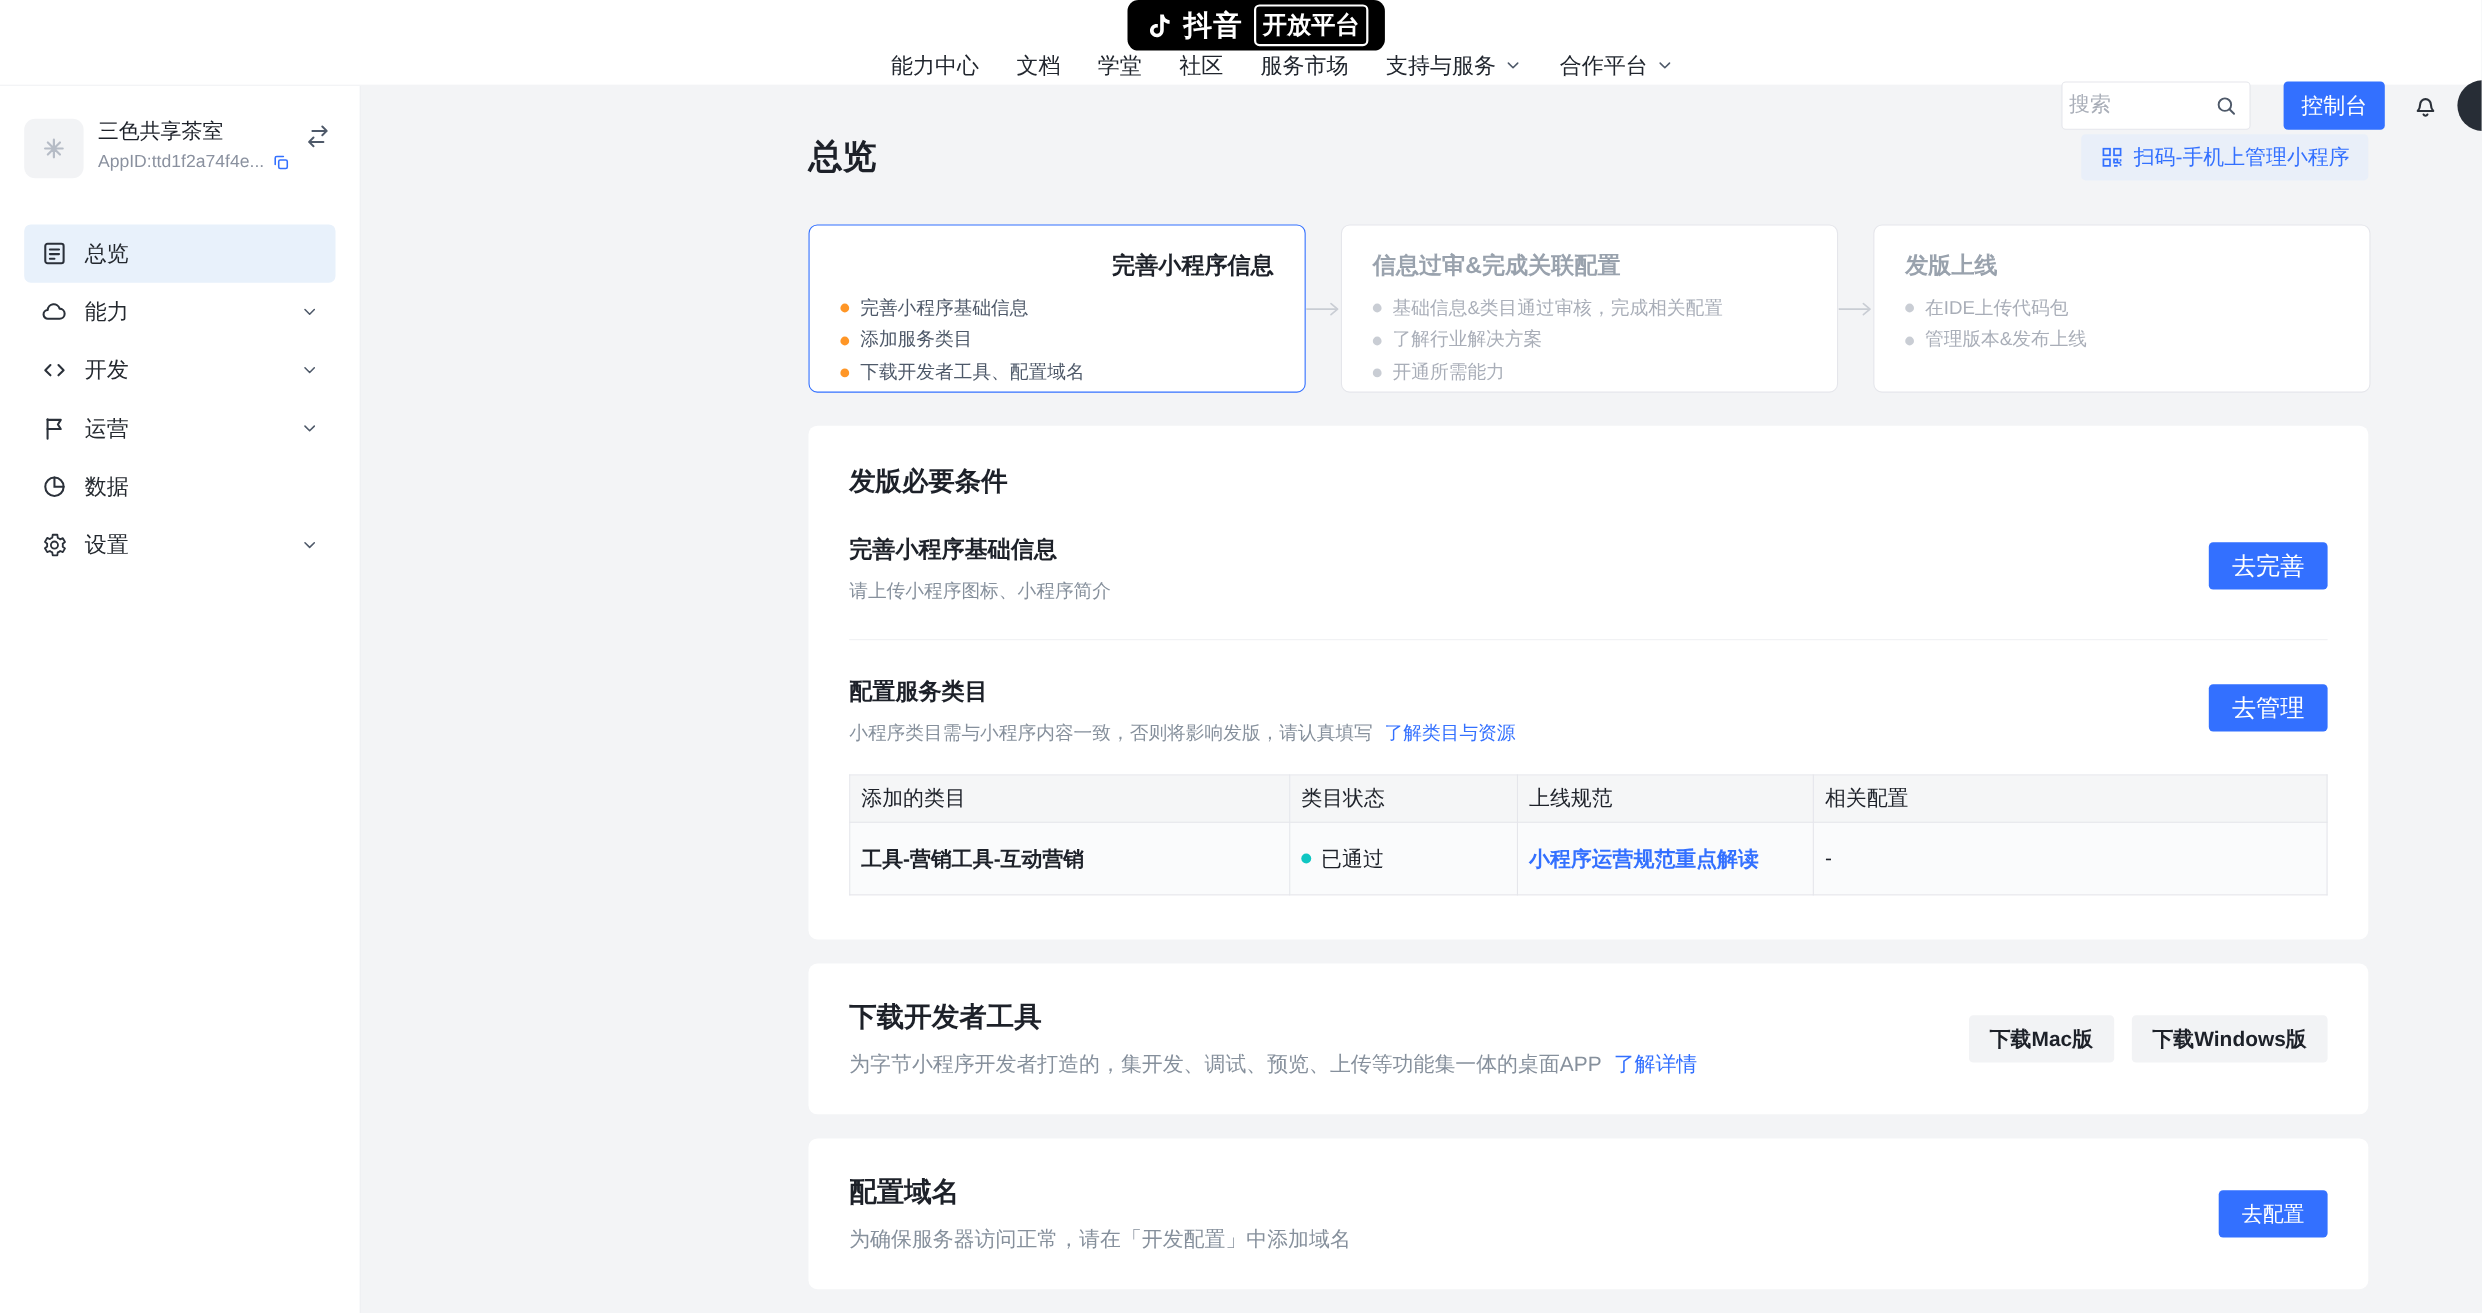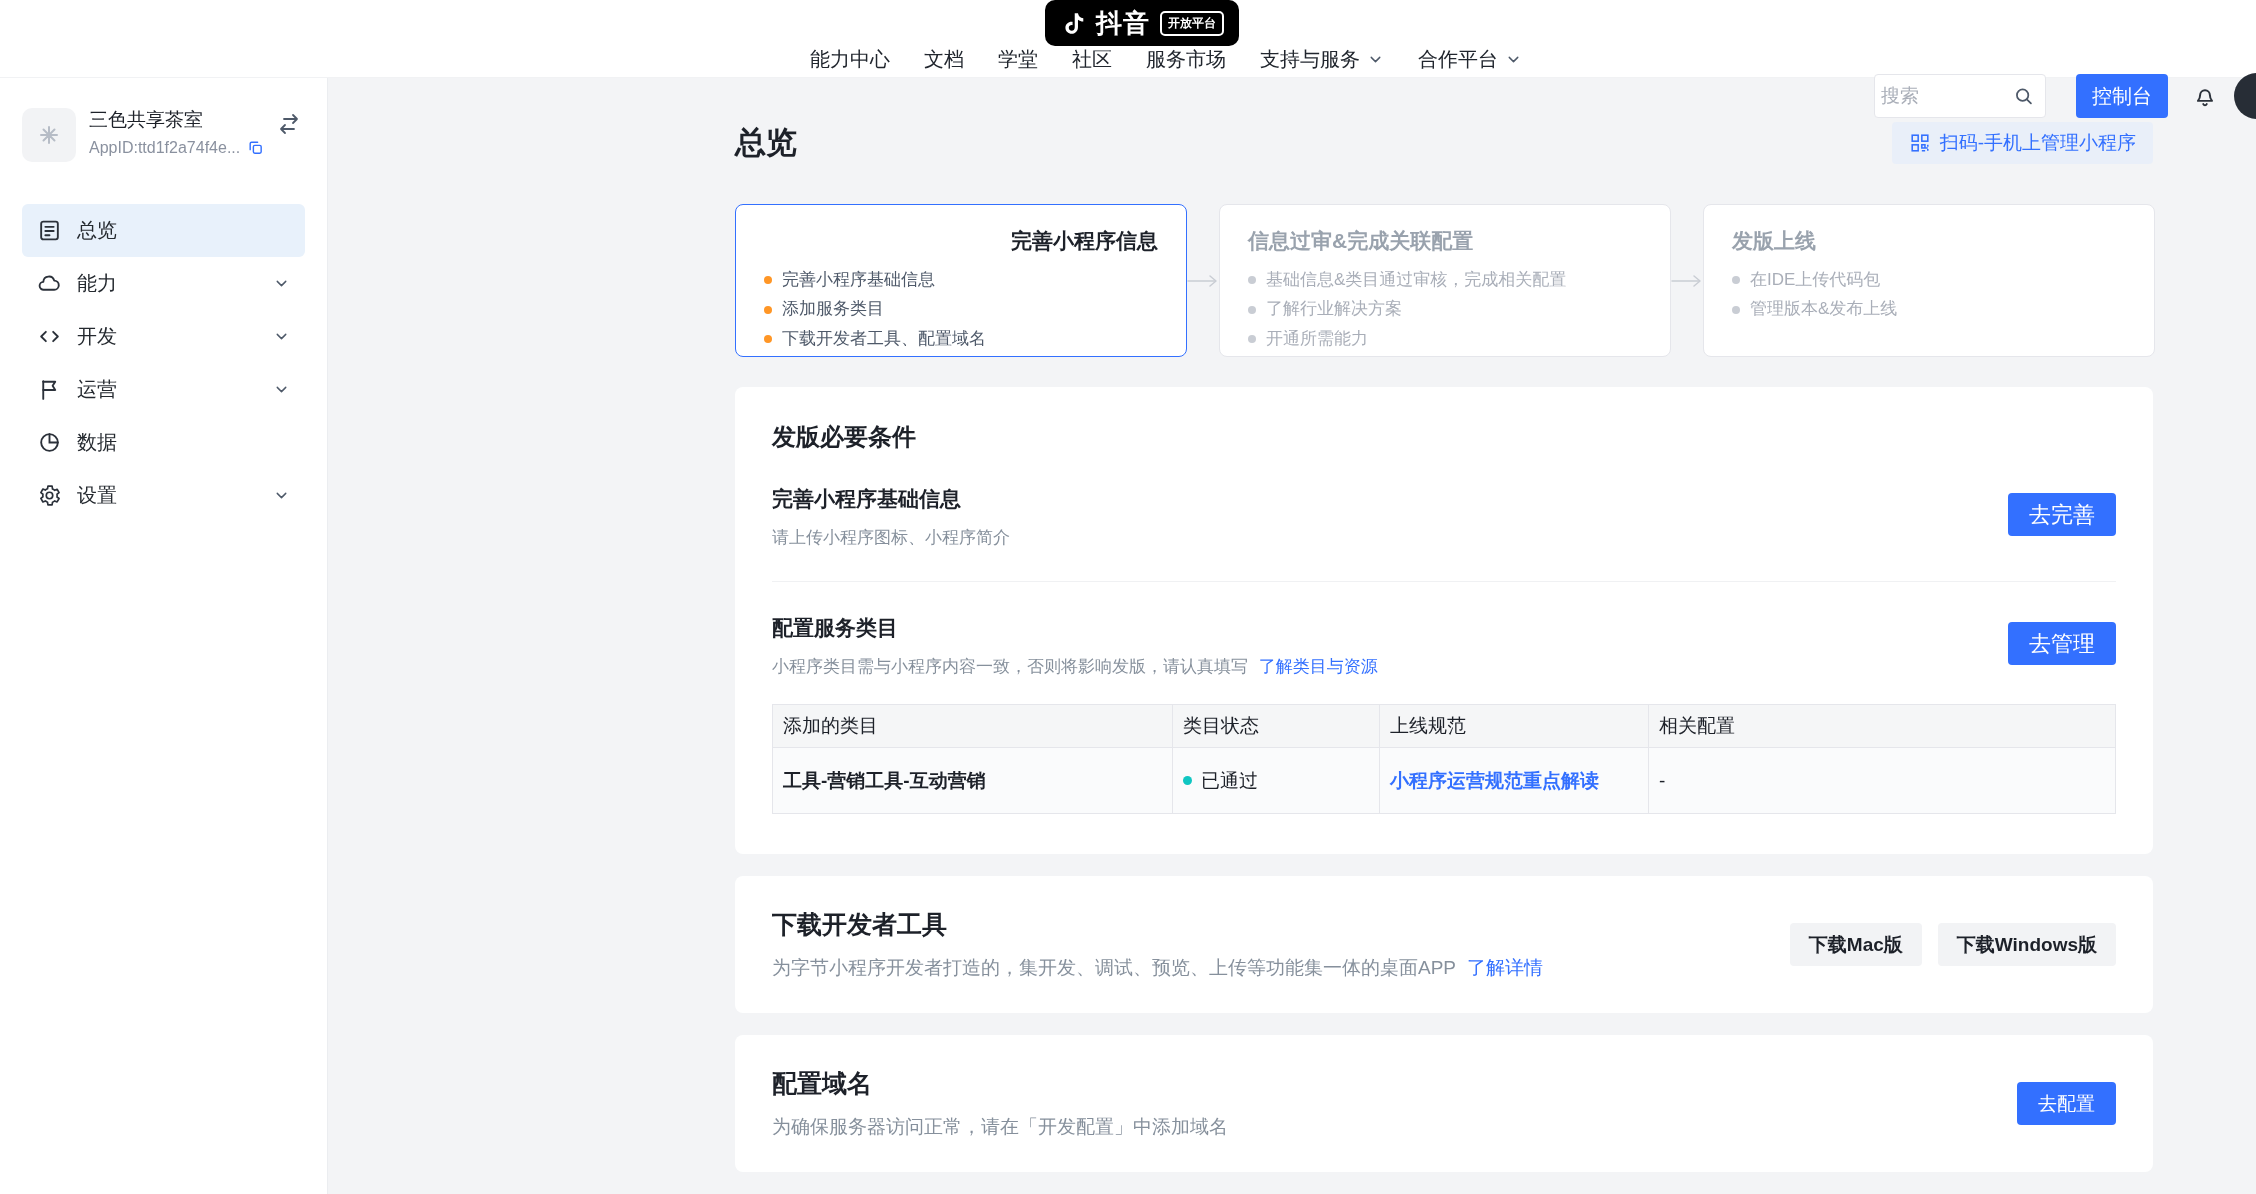--- a/index.html
+++ b/index.html
@@ -17,21 +17,21 @@
   .topbar {
     position:absolute; top:0; left:0; right:0; height:78px; background:#fff;
     display:flex; align-items:center; padding-left:28px; z-index:20;
     border-bottom:1px solid #f1f2f4;
     flex-direction:column;
   }
   .logo { display:flex; align-items:center; gap:10px; background:#000; color:#fff;
     height:46px; padding:0 15px; border-radius:10px; cursor:pointer; flex:none; }
   .logo-note { width:26px; height:26px; }
   .logo-brand { font-size:26px; font-weight:700; letter-spacing:1px; }
-  .logo-platform { font-size:12px; font-weight:700; border:2px solid #fff; border-radius:5px; padding:2px 6px; }
+  .logo-platform { font-size:22px; font-weight:700; border:2px solid #fff; border-radius:5px; padding:2px 6px; }
   .topnav { display:flex; align-items:center; gap:34px; margin-left:48px; }
   .topnav-item { display:flex; align-items:center; gap:7px; font-size:20px; color:#21262e;
     cursor:pointer; text-decoration:none; white-space:nowrap; }
   .chev { width:17px; height:17px; color:#4e5969; }
   .top-right { margin-left:auto; display:flex; align-items:center; height:100%; }
   .searchbox { position:relative; width:172px; height:44px; }
   .searchbox input { width:100%; height:100%; border:1px solid #e5e6eb; border-radius:4px;
     padding:0 44px 0 6px; font-size:19px; color:#1d2129; outline:none; background:#fff; }
   .searchbox input::placeholder { color:#a9aeb8; }
   .search-icon { position:absolute; right:12px; top:50%; transform:translateY(-50%);

